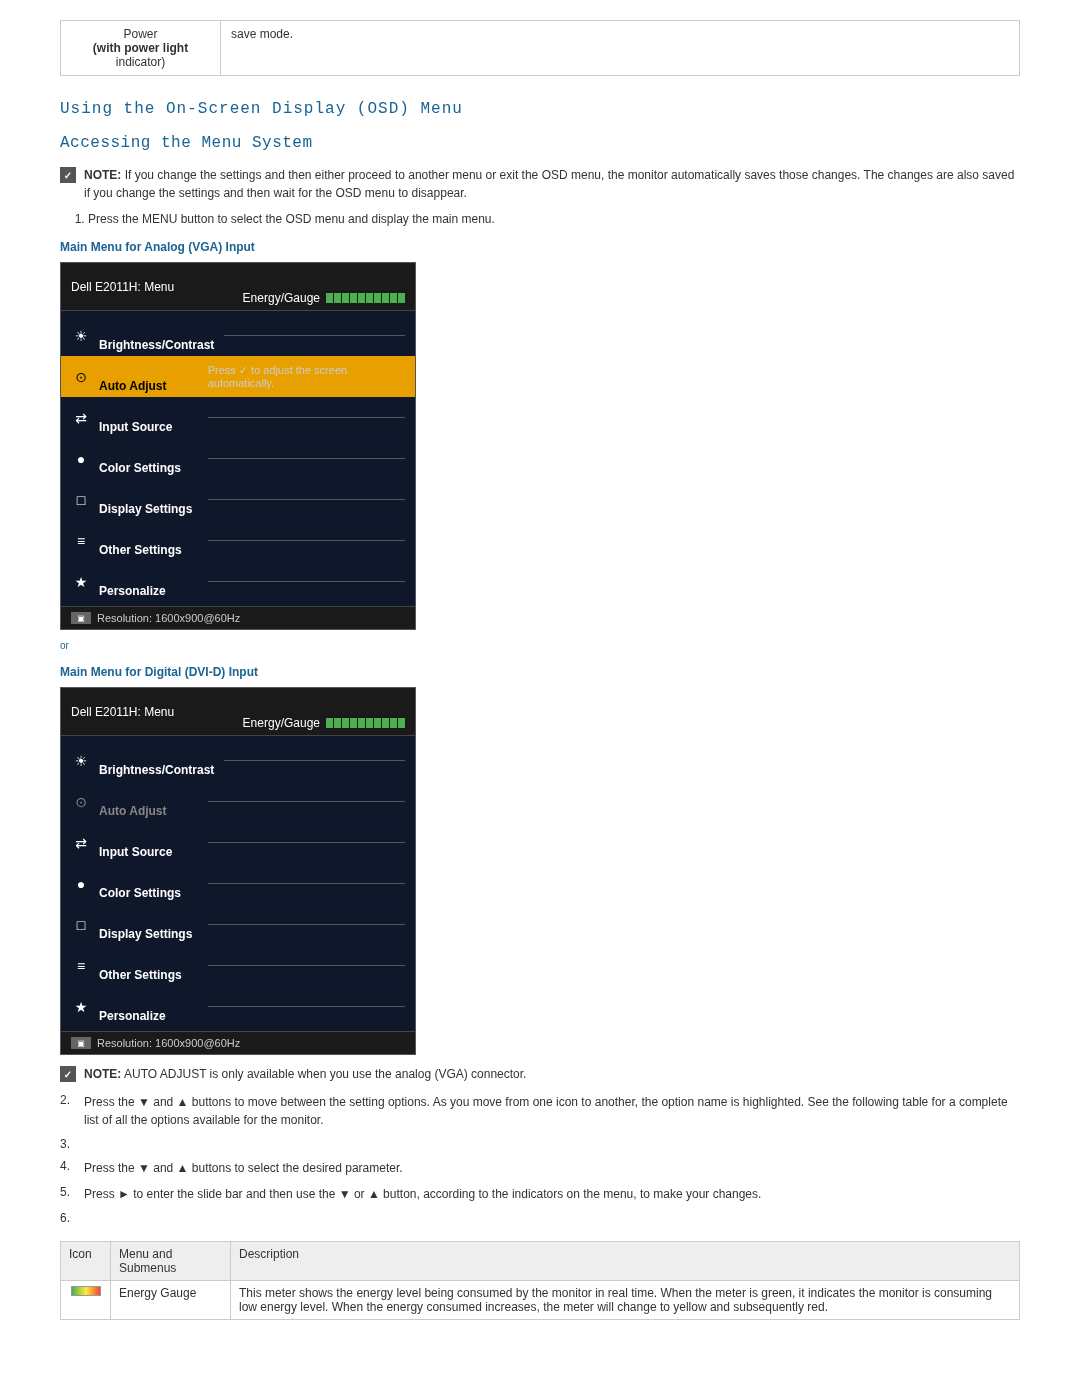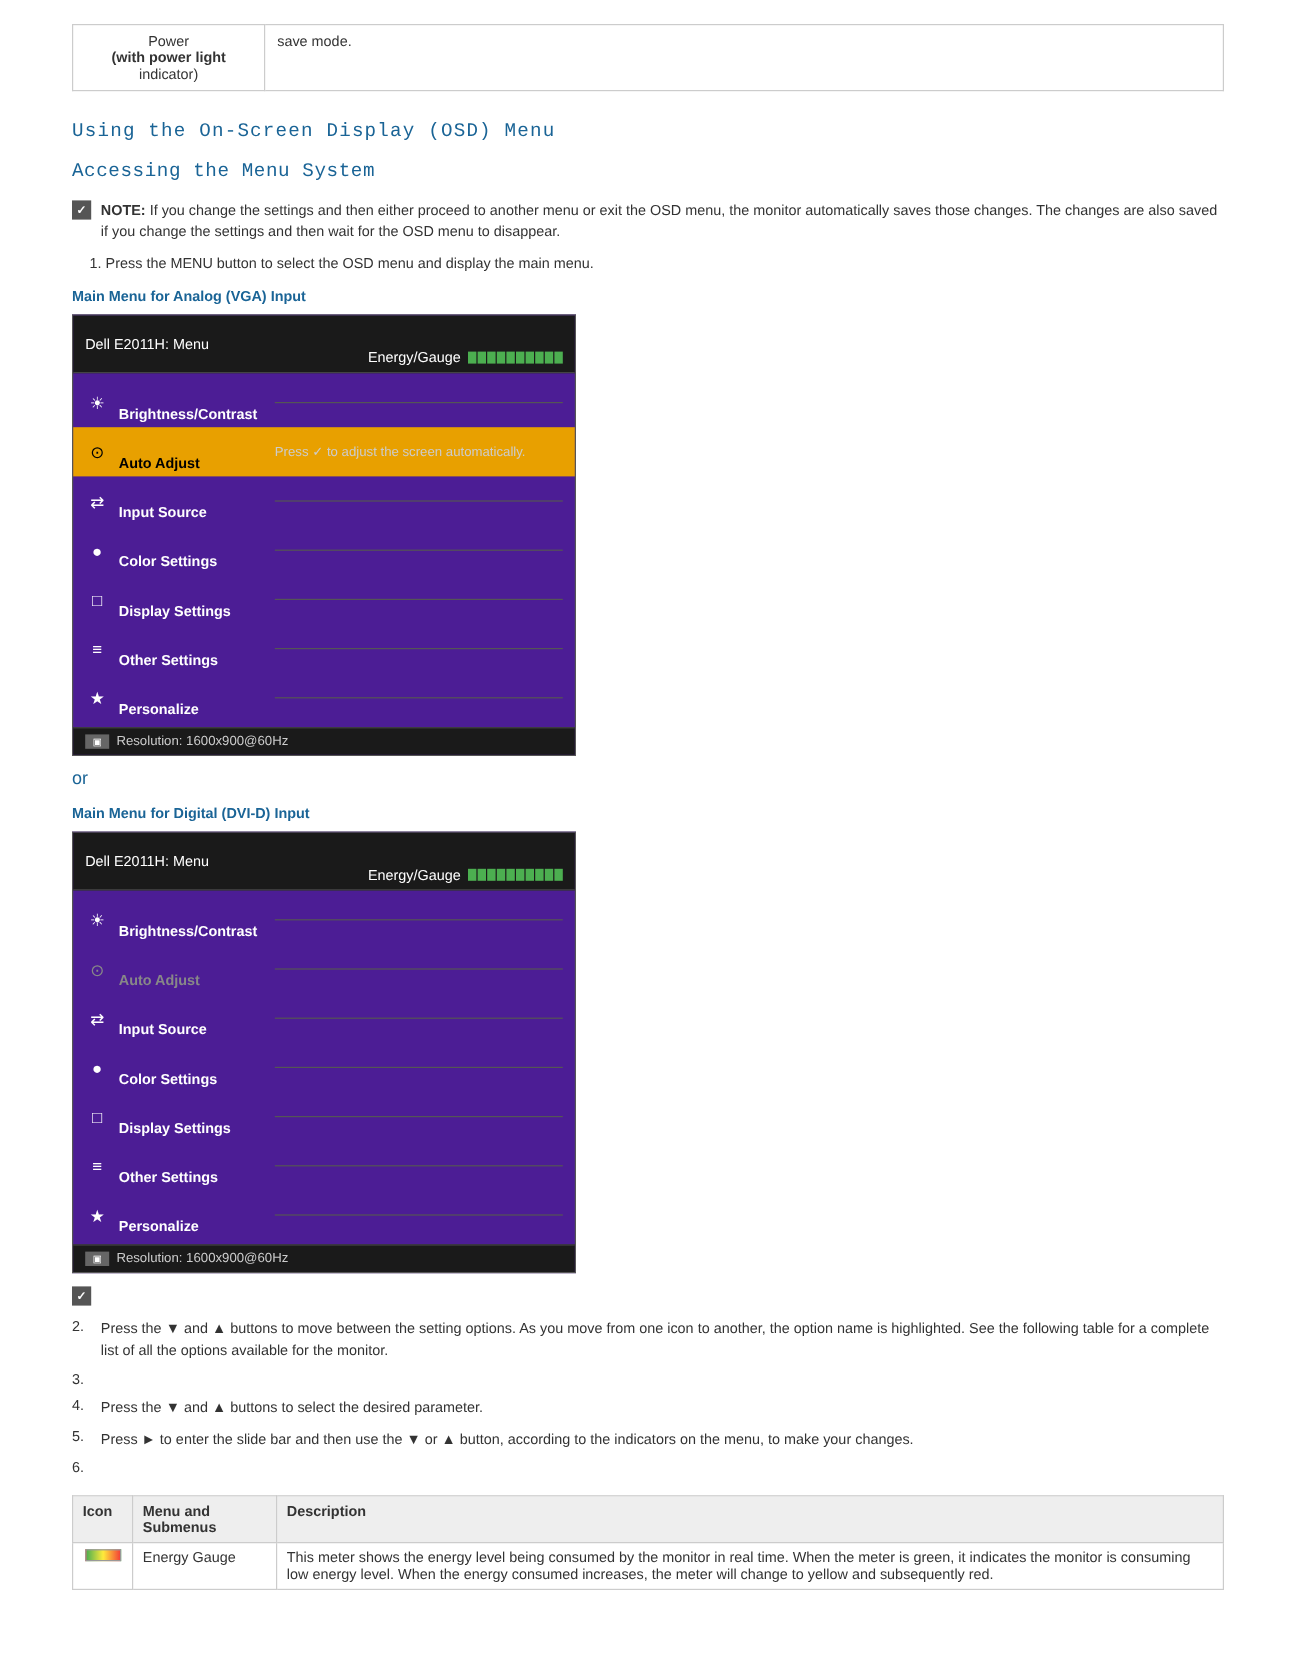--- a/index.html
+++ b/index.html
@@ -92,23 +92,23 @@
       color: #1a6496;
       font-size: 12px;
       font-weight: bold;
       margin-bottom: 8px;
       margin-top: 14px;
       display: block;
     }
 
     
     .osd-menu {
-      background: #4c1d95;
+      background: #0f172a;
       color: #fff;
-      width: 420px;
+      width: 356px;
       margin-bottom: 10px;
       font-size: 12px;
       border: 1px solid #555;
     }
     .osd-header {
       display: flex;
       justify-content: space-between;
       align-items: center;
       padding: 5px 10px;
       background: #1a1a1a;
@@ -185,21 +185,21 @@
       margin-right: 6px;
       display: flex;
       align-items: center;
       justify-content: center;
       font-size: 8px;
     }
     .osd-footer-text { font-size: 11px; color: #ccc; }
 
     .or-label {
       color: #1a6496;
-      font-size: 15px;
+      font-size: 10px;
       margin: 6px 0;
     }
 
     
     .note-auto {
       display: flex;
       align-items: flex-start;
       gap: 8px;
       margin: 10px 0;
       font-size: 12px;
@@ -229,21 +229,21 @@
       margin-top: 16px;
       font-size: 12px;
     }
     .bottom-table th, .bottom-table td {
       border: 1px solid #ccc;
       padding: 5px 8px;
       vertical-align: top;
     }
     .bottom-table th {
       background: #eee;
-      font-weight: bold;
+      font-weight: normal;
       text-align: left;
     }
     .icon-cell {
       width: 50px;
       text-align: center;
     }
     .menu-submenu-cell { width: 120px; }
     .description-cell { width: auto; }
   </style>
 </head>
@@ -405,20 +405,24 @@
       </div>
     </div>
   <div class="osd-footer">
     <div class="osd-footer-icon">▣</div>
     <span class="osd-footer-text">Resolution: 1600x900@60Hz</span>
   </div>
 </div>
 
 <div class="note-auto">
   <div class="note-icon">✓</div>
+  <div class="note-text">
+    <strong>NOTE:</strong>
+    <span>AUTO ADJUST is only available when you use the analog (VGA) connector.</span>
+  </div>
 </div>
 
 <div class="numbered-steps" id="steps-container">
     <div class="step-row">
       <span class="step-num">2.</span>
       <span class="step-content">Press the ▼ and ▲ buttons to move between the setting options. As you move from one icon to another, the option name is highlighted. See the following table for a complete list of all the options available for the monitor.</span>
     </div>
     <div class="step-row">
       <span class="step-num">3.</span>
     </div>

